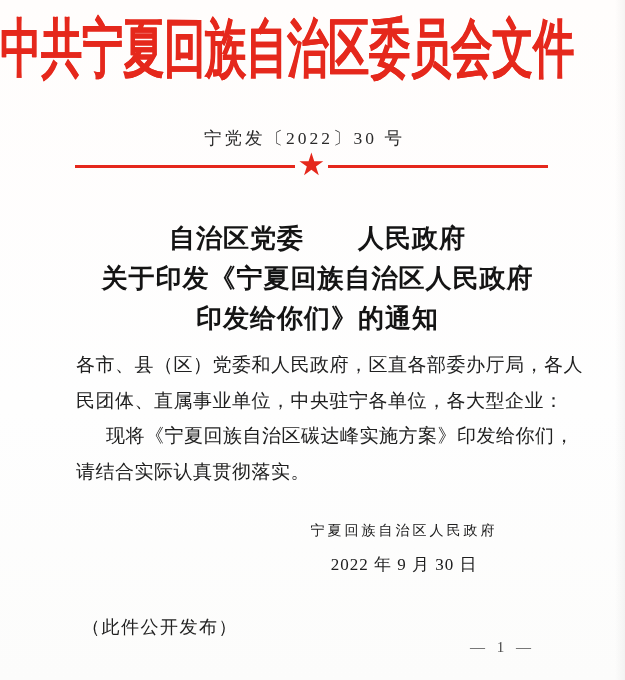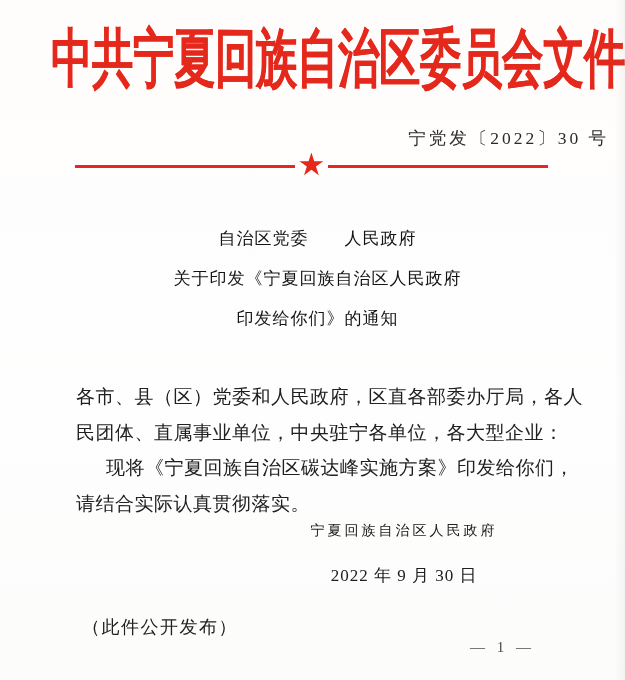--- a/index.html
+++ b/index.html
@@ -13,45 +13,45 @@
     width: 625px;
     height: 680px;
     margin: 0 auto;
     background: linear-gradient(180deg, #fffdfc 0%, #fefefe 60%, #fcfcfb 100%);
     overflow: hidden;
   }
 
   
   .masthead {
     position: absolute;
-    top: 16px;
+    top: 6px;
     left: 0;
     width: 100%;
     height: 78px;
-    text-align: right;
+    text-align: left;
   }
   .masthead .org-title {
     display: inline-block;
     font-size: 41px;
     font-weight: bold;
     color: #e5281c;
     letter-spacing: 0px;
     white-space: nowrap;
     transform: scaleY(1.55);
     transform-origin: center top;
     text-shadow: 0.5px 0 0 #e5281c;
   }
 
   
   .doc-number {
     position: absolute;
     top: 126px;
     left: 0;
     width: 609px; 
-    text-align: right;
+    text-align: center;
     font-size: 17.5px;
     letter-spacing: 3px;
     color: #2a2a2a;
     white-space: nowrap;
   }
 
   
   .red-divider {
     position: absolute;
     top: 150px;
@@ -74,57 +74,56 @@
     transform: translateY(-1px);
   }
 
   
   .doc-title {
     position: absolute;
     top: 219px;
     left: 75px;
     width: 485px;
     text-align: center;
-    font-size: 17px;
-    font-weight: normal;
+    font-size: 26px;
+    font-weight: bold;
     letter-spacing: 1px;
     line-height: 40px;
     color: #141414;
     white-space: nowrap;
   }
 
   
   .doc-body {
     position: absolute;
     top: 347px;
     left: 76px;
     width: 488px;
     font-size: 19px;
     letter-spacing: 0.5px;
     line-height: 35.5px;
     color: #202020;
     white-space: nowrap;
-    margin-top: 32px;
   }
   .doc-body .indent { text-indent: 30px; }
 
   
   .signature {
     position: absolute;
     top: 514px;
     left: 282px;
     width: 244px;
     text-align: center;
     line-height: 33px;
     color: #202020;
     white-space: nowrap;
   }
   .signature .org1 { font-size: 17.5px; letter-spacing: 1px; }
   .signature .org2 { font-size: 14px; letter-spacing: 3px; }
-  .signature .date { font-size: 17px; letter-spacing: 1px; margin-top: 12px; }
+  .signature .date { font-size: 17px; letter-spacing: 1px; margin-top: 1px; }
 
   
   .public-note {
     position: absolute;
     top: 615px;
     left: 82px;
     font-size: 18px;
     letter-spacing: 1.5px;
     color: #202020;
     white-space: nowrap;

